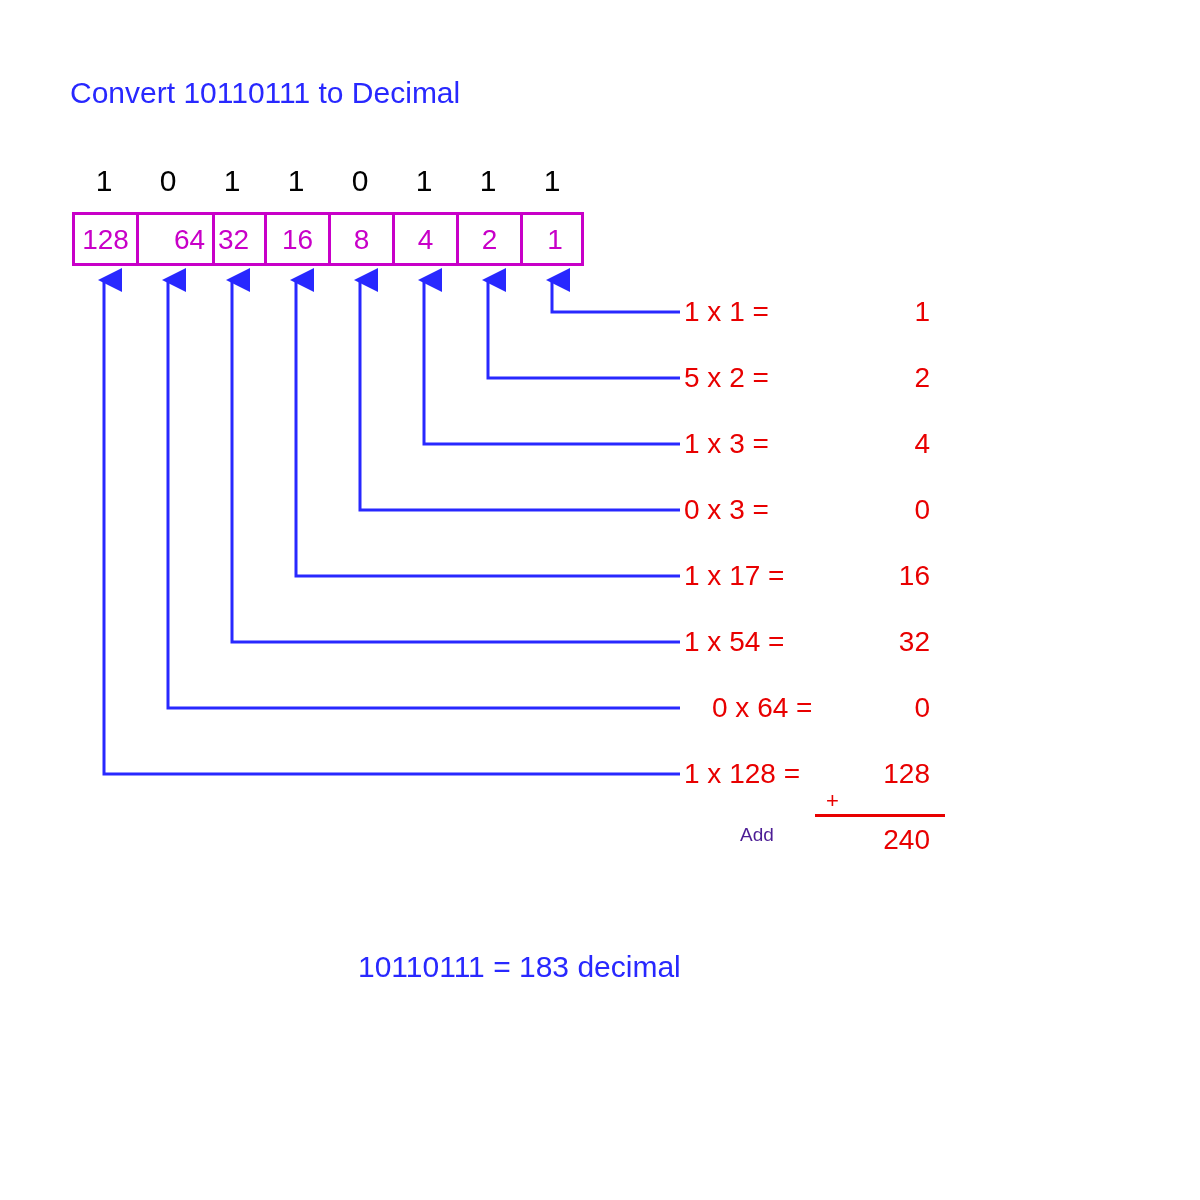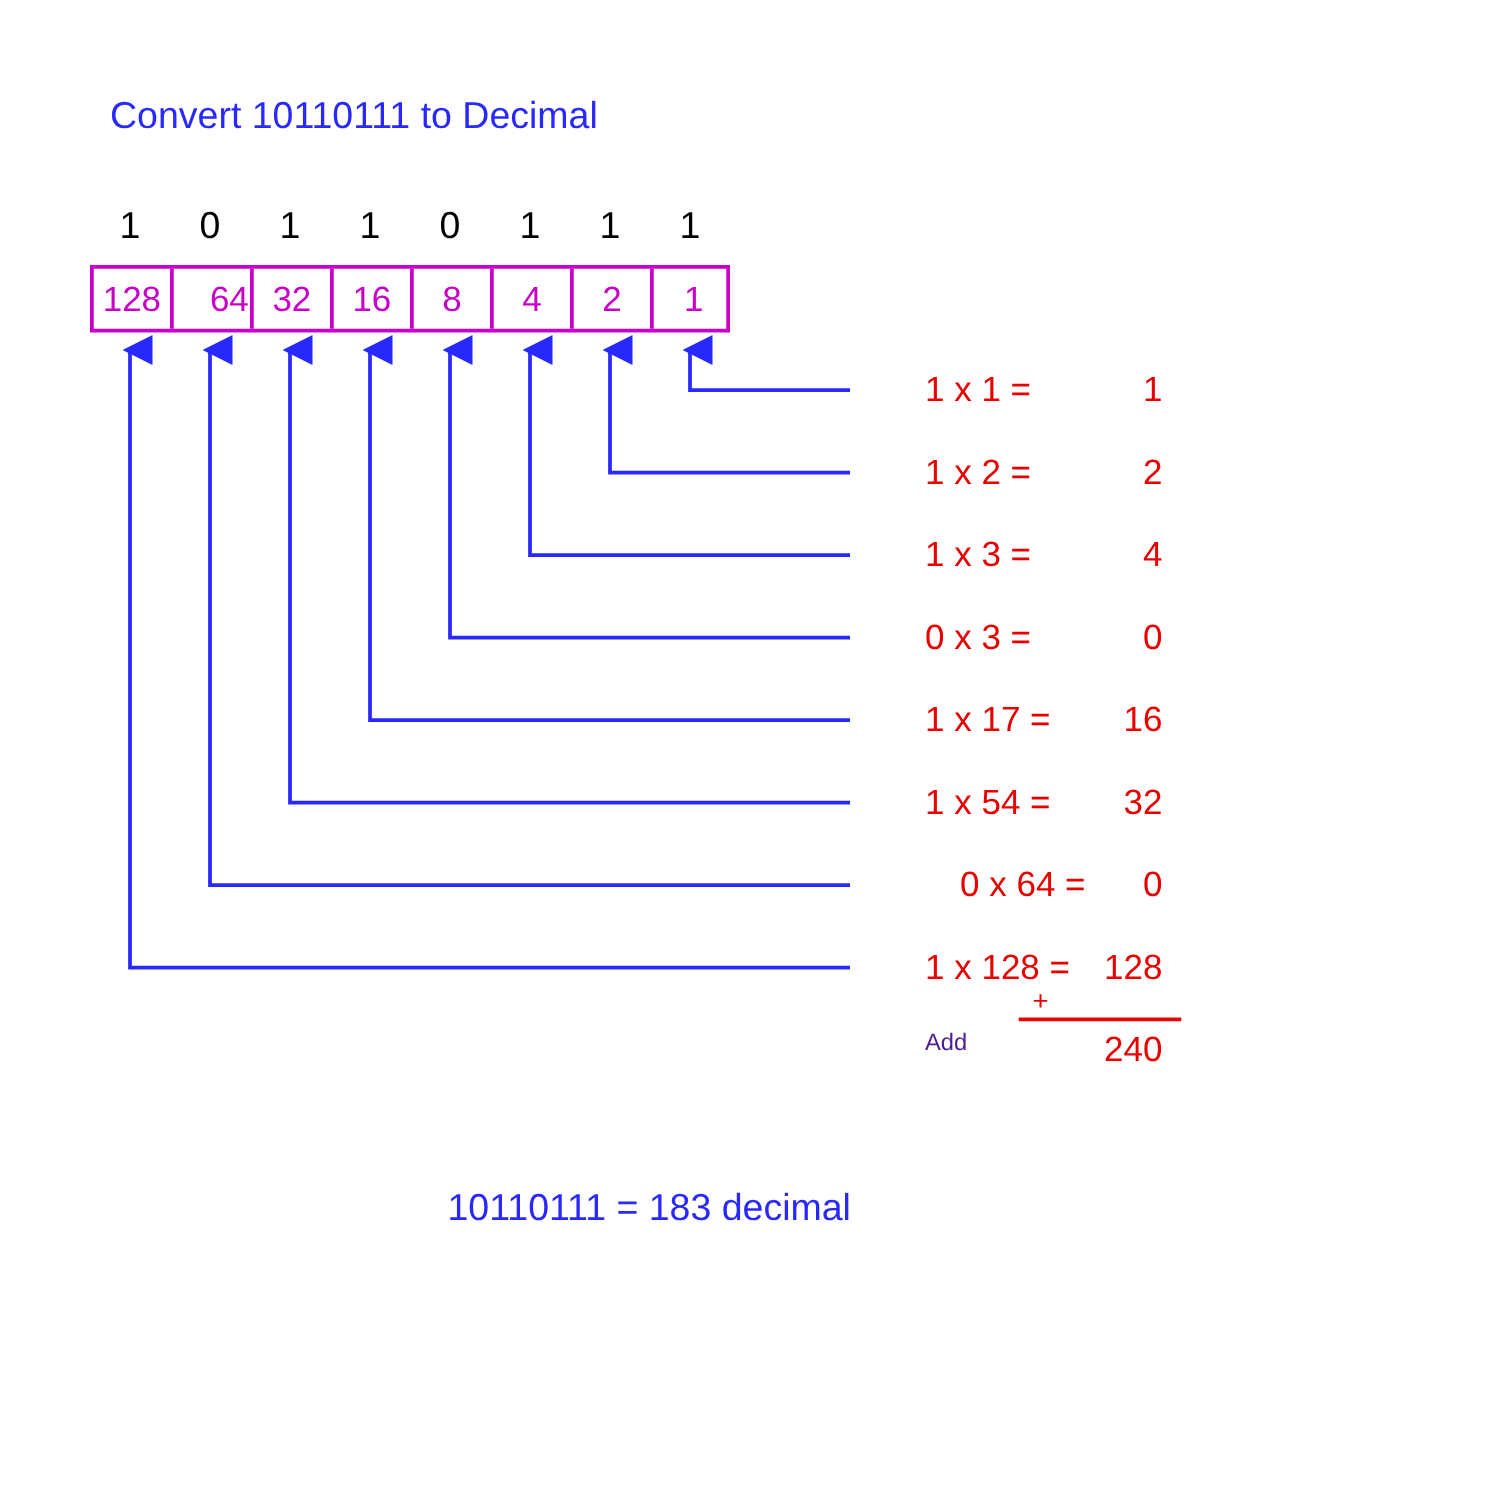--- a/index.html
+++ b/index.html
@@ -10,21 +10,20 @@
     background: #ffffff;
     font-family: Arial, Helvetica, sans-serif;
     position: relative;
   }
   .title {
     position: absolute;
     color: #2828ff;
     font-size: 30px;
     left: 70px;
     top: 76px;
-    margin-left: 18px;
   }
   .bin-digit {
     position: absolute;
     font-size: 30px;
     color: #000;
     text-align: center;
     width: 64px;
   }
   .place-table {
     position: absolute;
@@ -40,21 +39,21 @@
     text-align: center;
     color: #c800c8;
     font-size: 28px;
     line-height: 50px;
   }
   .place-cell:last-child { border-right: none; }
   .eq-row {
     position: absolute;
     color: #e80000;
     font-size: 28px;
-    left: 740px;
+    left: 684px;
     width: 240px;
   }
   .eq-val {
      position: absolute;
      color: #e80000;
      font-size: 28px;
      text-align: right;
      width: 60px;
      left: 870px;
   }
@@ -91,21 +90,21 @@
     <div class="bin-digit" style="left: 200px; top: 164px;">1</div>
     <div class="bin-digit" style="left: 264px; top: 164px;">1</div>
     <div class="bin-digit" style="left: 328px; top: 164px;">0</div>
     <div class="bin-digit" style="left: 392px; top: 164px;">1</div>
     <div class="bin-digit" style="left: 456px; top: 164px;">1</div>
     <div class="bin-digit" style="left: 520px; top: 164px;">1</div>
   </div>
 
 <div class="place-table" id="place-table" style="left: 72px; top: 212px; width: 512px;">
     <div class="place-cell" style="left: 0px; width: 64px;">128</div>
-    <div class="place-cell" style="left: 64px; width: 64px; padding-left: 28px;">64</div>
+    <div class="place-cell" style="left: 64px; width: 76px; padding-left: 28px;">64</div>
     <div class="place-cell" style="left: 128px; width: 64px;">32</div>
     <div class="place-cell" style="left: 192px; width: 64px;">16</div>
     <div class="place-cell" style="left: 256px; width: 64px;">8</div>
     <div class="place-cell" style="left: 320px; width: 64px;">4</div>
     <div class="place-cell" style="left: 384px; width: 64px;">2</div>
     <div class="place-cell" style="left: 448px; width: 64px;">1</div>
   </div>
 
 <svg id="arrows" width="1200" height="1200" style="position:absolute;left:0;top:0;pointer-events:none">
   <defs>
@@ -119,21 +118,21 @@
     <path d="M 680 510 L 360 510 L 360 280" fill="none" stroke="#2828ff" stroke-width="3" marker-end="url(#arrowhead)"></path>
     <path d="M 680 576 L 296 576 L 296 280" fill="none" stroke="#2828ff" stroke-width="3" marker-end="url(#arrowhead)"></path>
     <path d="M 680 642 L 232 642 L 232 280" fill="none" stroke="#2828ff" stroke-width="3" marker-end="url(#arrowhead)"></path>
     <path d="M 680 708 L 168 708 L 168 280" fill="none" stroke="#2828ff" stroke-width="3" marker-end="url(#arrowhead)"></path>
     <path d="M 680 774 L 104 774 L 104 280" fill="none" stroke="#2828ff" stroke-width="3" marker-end="url(#arrowhead)"></path>
   </svg>
 
 <div id="eq-container">
     <div class="eq-row" style="top: 296px;">1 x 1 =</div>
     <div class="eq-val" style="top: 296px;">1</div>
-    <div class="eq-row" style="top: 362px;">1 x 2 =</div>
+    <div class="eq-row" style="top: 362px;">5 x 2 =</div>
     <div class="eq-val" style="top: 362px;">2</div>
     <div class="eq-row" style="top: 428px;">1 x 3 =</div>
     <div class="eq-val" style="top: 428px;">4</div>
     <div class="eq-row" style="top: 494px;">0 x 3 =</div>
     <div class="eq-val" style="top: 494px;">0</div>
     <div class="eq-row" style="top: 560px;">1 x 17 =</div>
     <div class="eq-val" style="top: 560px;">16</div>
     <div class="eq-row" style="top: 626px;">1 x 54 =</div>
     <div class="eq-val" style="top: 626px;">32</div>
     <div class="eq-row" style="top: 692px; margin-left: 28px;">0 x 64 =</div>

